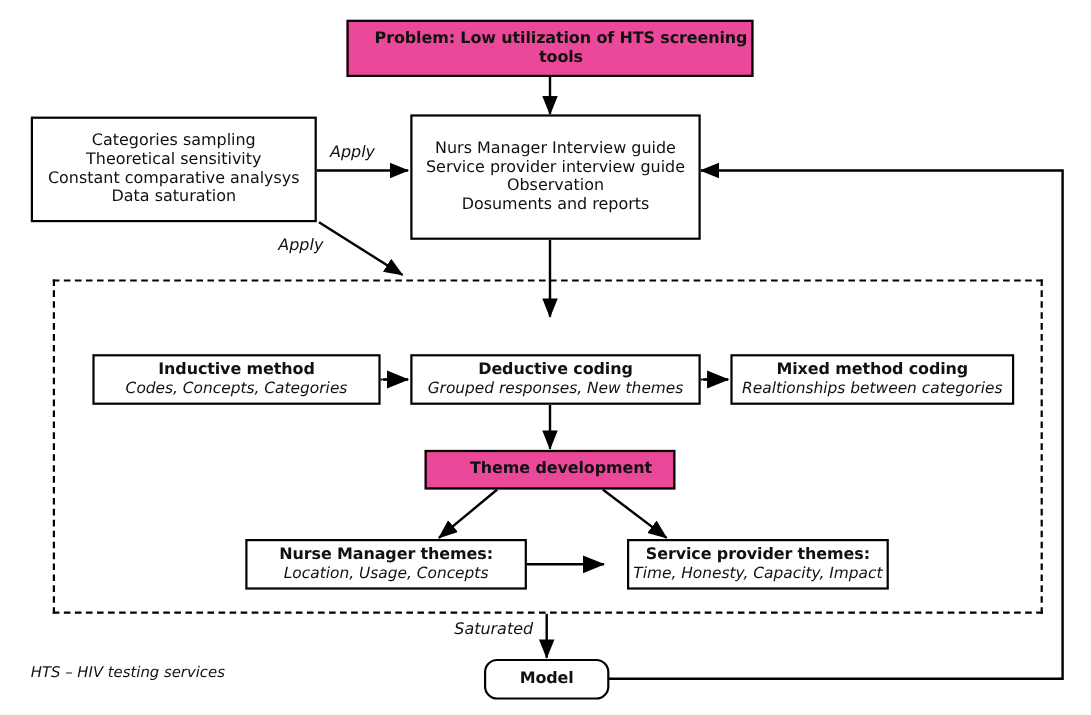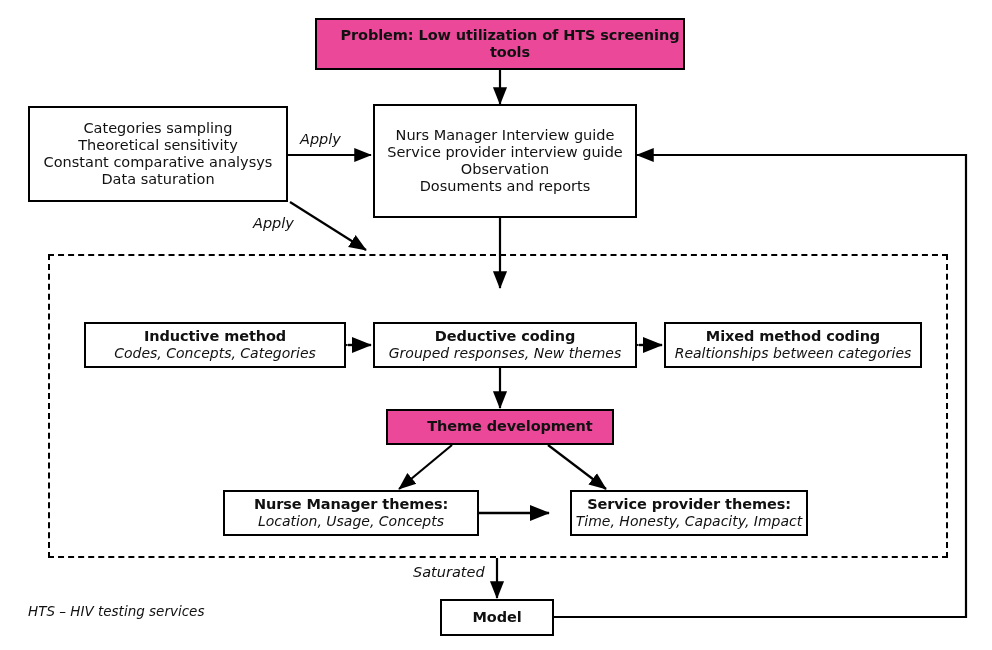--- a/index.html
+++ b/index.html
@@ -160,21 +160,21 @@
   <div class="node" style="left:223px; top:490px; width:256px; height:46px;">
     <span class="ttl">Nurse Manager themes:</span>
     <span class="sub">Location, Usage, Concepts</span>
   </div>
 
   <div class="node" style="left:550px; top:490px; width:238px; height:46px;margin-left:20px;">
     <span class="ttl">Service provider themes:</span>
     <span class="sub">Time, Honesty, Capacity, Impact</span>
   </div>
 
-  <div class="node" style="left:440px; top:599px; width:114px; height:37px;">
+  <div class="node" style="left:440px; top:599px; width:114px; height:37px;border-radius:12px;">
     <span class="ttl">Model</span>
   </div>
 
   <div class="edge-label" style="left:300px; top:131px;">Apply</div>
 
   <div class="edge-label" style="left:253px; top:215px;">Apply</div>
 
   <div class="edge-label" style="left:413px; top:564px;">Saturated</div>
 
   <div class="footnote" style="left:28px; top:603px;">HTS – HIV testing services</div>

